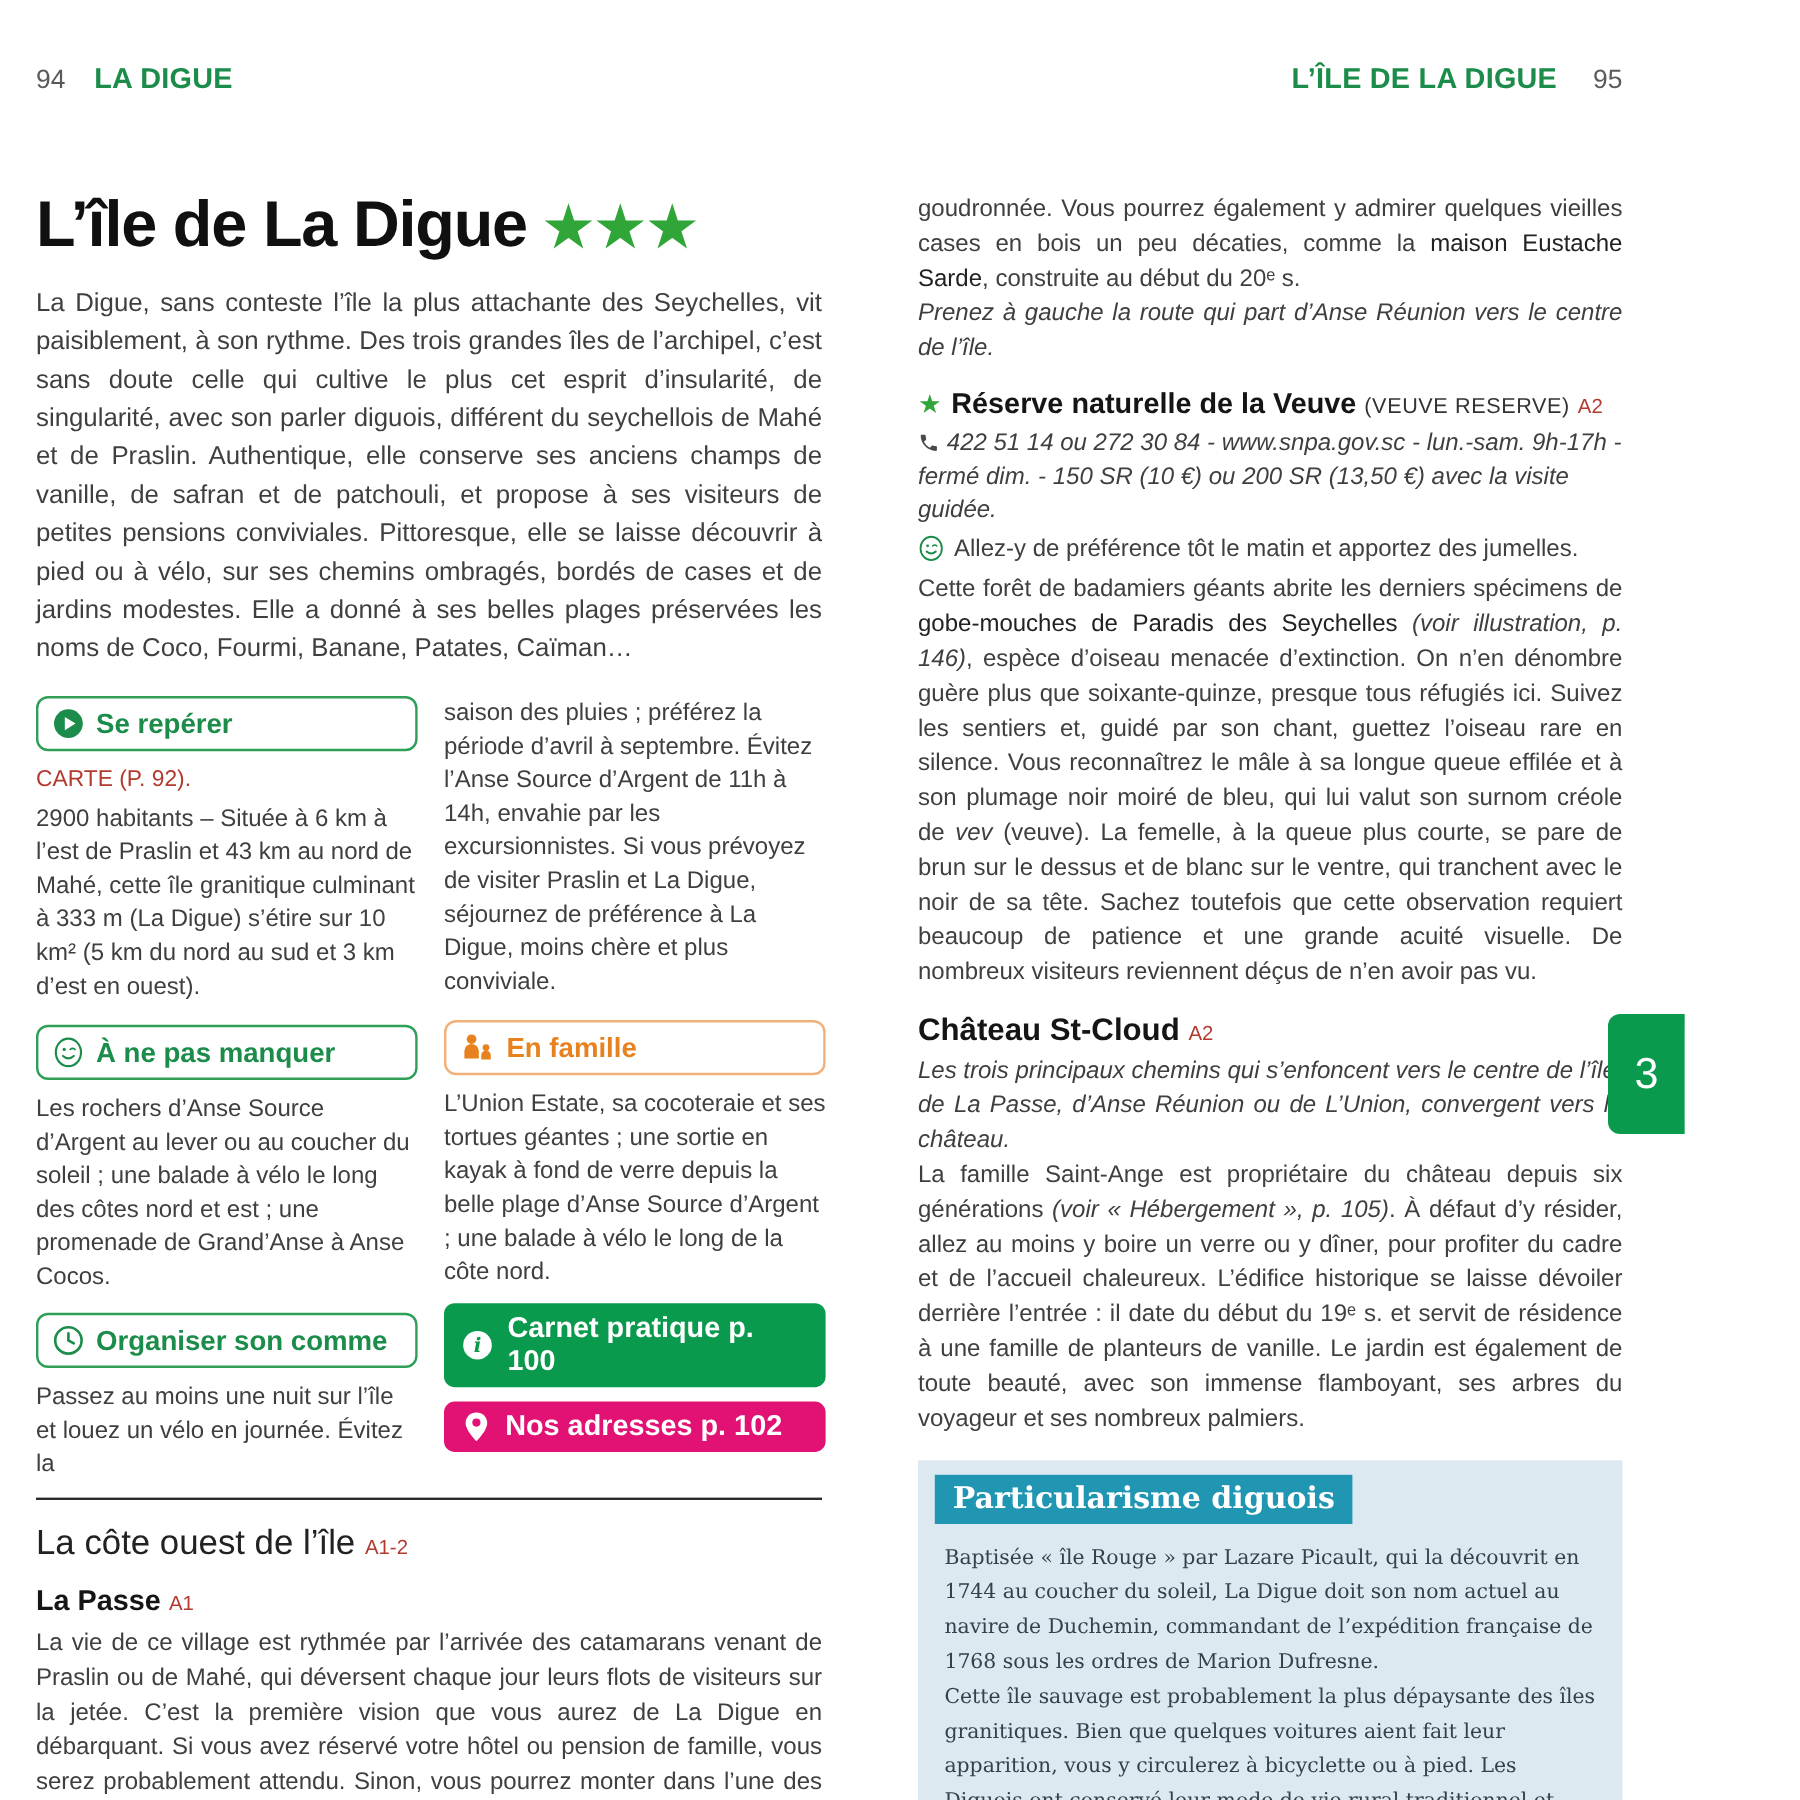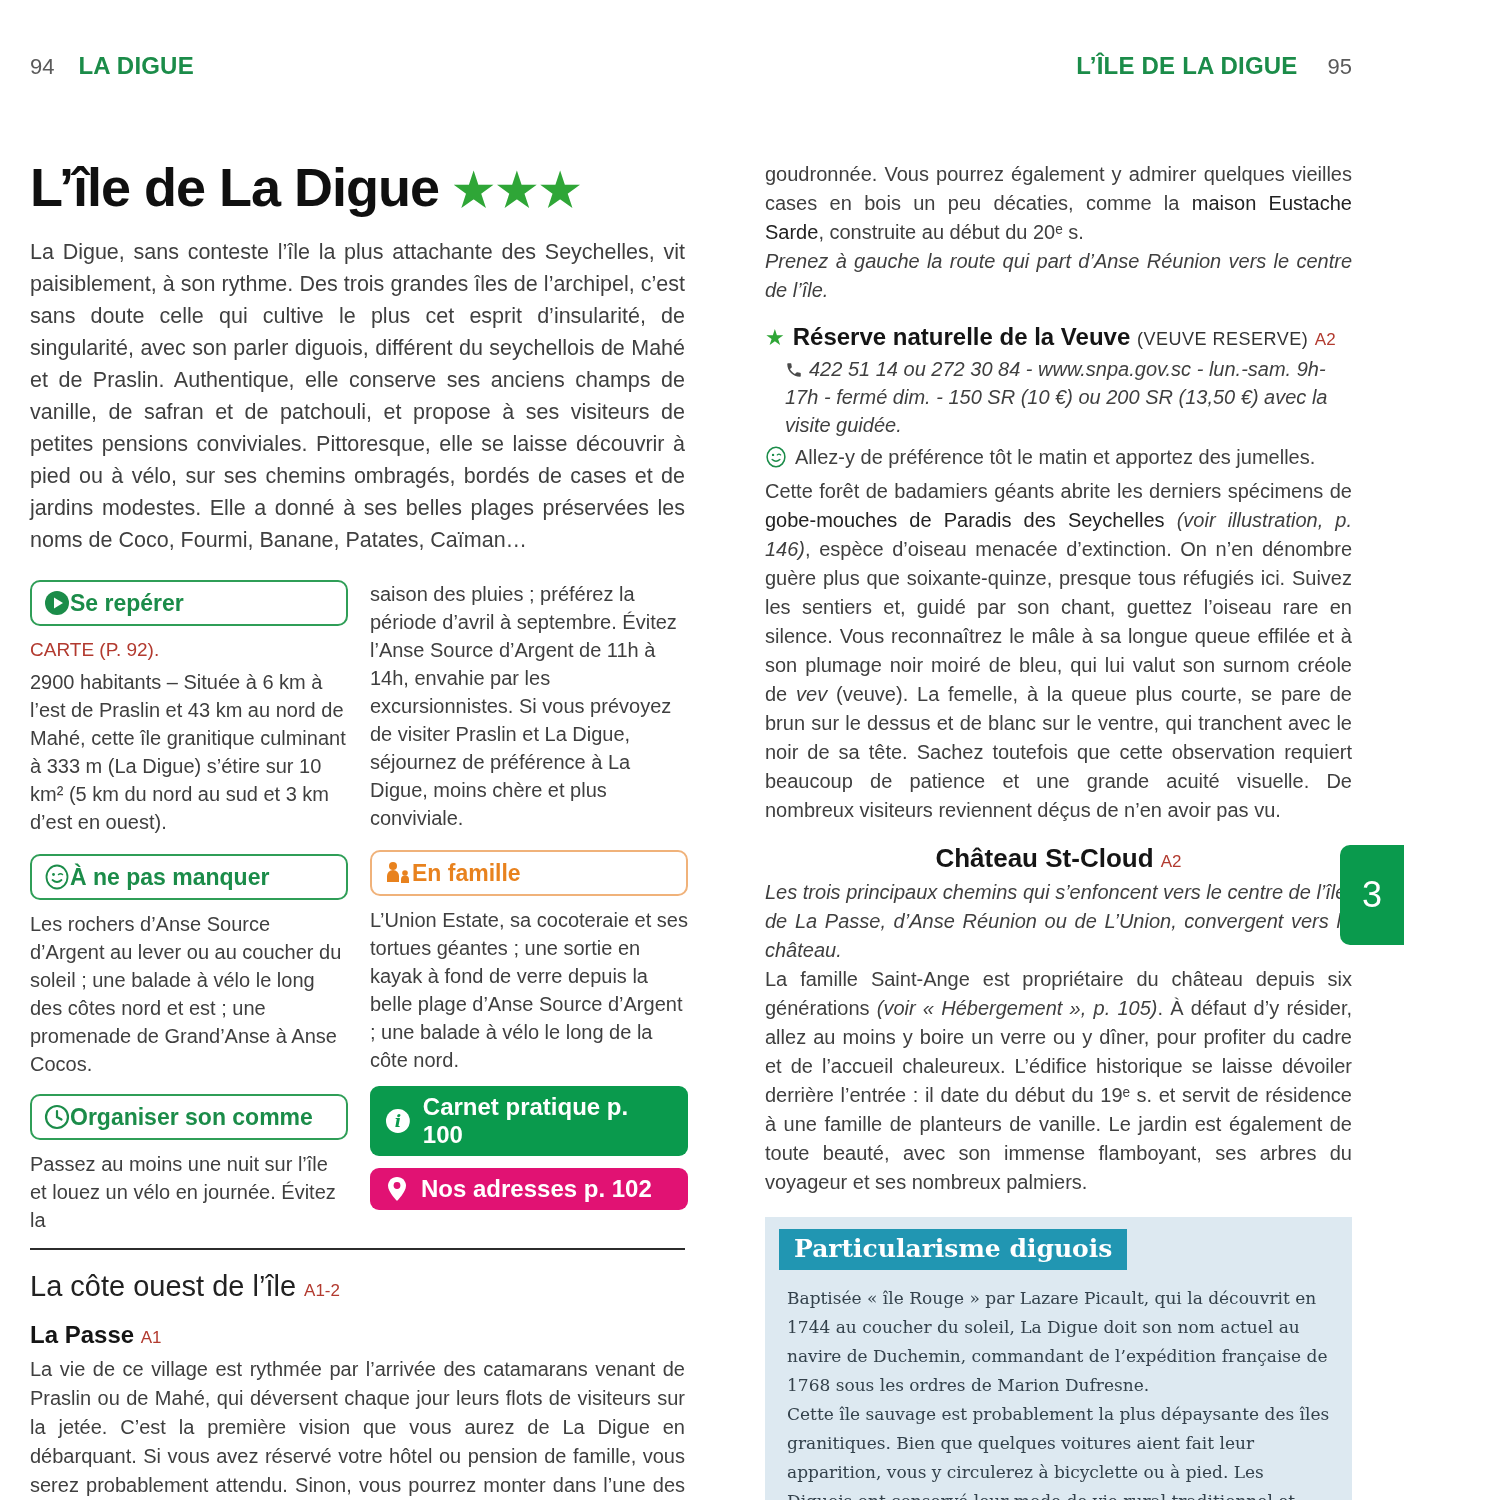--- a/index.html
+++ b/index.html
@@ -27,21 +27,21 @@
   .col-left{width:655px; flex:0 0 655px;}
   .col-right{flex:1 1 auto; min-width:0;}
   
   .article-title{font-size:54px; font-weight:bold; color:#101010; letter-spacing:-1px; line-height:1;}
   .article-title .stars{color:#2fa637; font-size:46px; letter-spacing:2px; margin-left:14px;}
   .intro{margin-top:22px; font-size:21.5px; line-height:32px; text-align:justify;}
   .subcols{margin-top:24px; display:flex; gap:22px;}
   .subcol{width:318px; flex:0 0 318px; font-size:20px; line-height:28px;}
   .tipbox{
     border:2px solid #2f9e57; border-radius:10px; padding:7px 12px;
-    display:flex; align-items:center; gap:0; margin-bottom:10px; background:#fff;
+    display:flex; align-items:center; gap:10px; margin-bottom:10px; background:#fff;
   }
   .tipbox .lbl{font-weight:bold; font-size:23px; color:var(--green);}
   .tipbox.orange{border-color:var(--orange-border);}
   .tipbox.orange .lbl{color:var(--orange);}
   .tipbox svg{flex:0 0 auto;}
   .carte-ref{color:var(--red); font-size:19px; margin-bottom:4px;}
   .subcol p{margin-bottom:4px;}
   .spacer14{height:14px;} .spacer12{height:12px;}
   .refbtn{
     display:flex; align-items:center; gap:12px; border-radius:9px;
@@ -60,21 +60,21 @@
   h4.place{font-size:24px; font-weight:bold; color:#151515; margin-bottom:6px;}
   .bodytext{font-size:20px; line-height:29px; text-align:justify;}
   .bodytext .it, .it{font-style:italic;}
   .bodytext .b, .b{font-weight:normal; color:#222;}
   .block{margin-bottom:16px;}
   
   .sight-head{margin:18px 0 4px; font-size:24px; color:#151515;}
   .sight-head .star{color:#2fa637; font-size:22px; margin-right:8px; font-weight:normal;}
   .sight-head .t{font-weight:bold;}
   .sight-head .sub{font-size:18px; font-weight:normal; color:#333; letter-spacing:.5px;}
-  .infoline{font-style:italic; font-size:20px; line-height:28px; margin-bottom:4px;margin-left:20px;}
+  .infoline{font-style:italic; font-size:20px; line-height:28px; margin-bottom:4px;}
   .infoline svg{vertical-align:-3px; margin-right:6px;}
   .tipline{font-size:20px; line-height:28px; margin-bottom:6px; display:flex; gap:8px; align-items:flex-start;}
   .tipline svg{flex:0 0 auto; margin-top:3px;}
   
   .panel{background:var(--panel-blue); margin-top:20px; padding:10px 22px 26px;
          font-family:"DejaVu Serif","Liberation Serif",serif;}
   .panel-title{
     display:inline-block; background:var(--teal); color:#fff; font-weight:bold;
     font-size:25px; padding:5px 15px 7px; margin:2px 0 14px -8px;
   }
@@ -194,21 +194,21 @@
         <svg width="22" height="22" viewBox="0 0 26 26">
             <ellipse cx="13" cy="13" rx="10.5" ry="11.5" fill="#fff" stroke="#1b8c49" stroke-width="1.8"></ellipse>
             <circle cx="9.5" cy="10.5" r="1.4" fill="#1b8c49"></circle>
             <path d="M14.5 10.5 q2 -1.6 4 0" stroke="#1b8c49" stroke-width="1.5" fill="none" stroke-linecap="round"></path>
             <path d="M8.5 16 q4.5 4 9 0" stroke="#1b8c49" stroke-width="1.8" fill="none" stroke-linecap="round"></path>
           </svg>
         <span>Allez-y de préférence tôt le matin et apportez des jumelles.</span>
       </div>
       <p class="bodytext block"><span>Cette forêt de badamiers géants abrite les derniers spécimens de </span><span class="b">gobe-mouches de Paradis des Seychelles </span><span class="it">(voir illustration, p. 146)</span><span>, espèce d’oiseau menacée d’extinction. On n’en dénombre guère plus que soixante-quinze, presque tous réfugiés ici. Suivez les sentiers et, guidé par son chant, guettez l’oiseau rare en silence. Vous reconnaîtrez le mâle à sa longue queue effilée et à son plumage noir moiré de bleu, qui lui valut son surnom créole de </span><span class="it">vev</span><span> (veuve). La femelle, à la queue plus courte, se pare de brun sur le dessus et de blanc sur le ventre, qui tranchent avec le noir de sa tête. Sachez toutefois que cette observation requiert beaucoup de patience et une grande acuité visuelle. De nombreux visiteurs reviennent déçus de n’en avoir pas vu.</span></p>
 
-      <h4 class="sight-head" style="font-size:26px;text-align:center;"><span class="t">Château St-Cloud</span> <span class="mapref">A2</span></h4>
+      <h4 class="sight-head" style="font-size:26px;"><span class="t">Château St-Cloud</span> <span class="mapref">A2</span></h4>
       <p class="bodytext it">Les trois principaux chemins qui s’enfoncent vers le centre de l’île, de La Passe, d’Anse Réunion ou de L’Union, convergent vers le château.</p>
       <p class="bodytext"><span>La famille Saint-Ange est propriétaire du château depuis six générations </span><span class="it">(voir « Hébergement », p. 105)</span><span>. À défaut d’y résider, allez au moins y boire un verre ou y dîner, pour profiter du cadre et de l’accueil chaleureux. L’édifice historique se laisse dévoiler derrière l’entrée : il date du début du 19ᵉ s. et servit de résidence à une famille de planteurs de vanille. Le jardin est également de toute beauté, avec son immense flamboyant, ses arbres du voyageur et ses nombreux palmiers.</span></p>
 
       <aside class="panel">
         <div class="panel-title">Particularisme diguois</div>
         <p>Baptisée « île Rouge » par Lazare Picault, qui la découvrit en 1744 au coucher du soleil, La Digue doit son nom actuel au navire de Duchemin, commandant de l’expédition française de 1768 sous les ordres de Marion Dufresne.</p>
         <p>Cette île sauvage est probablement la plus dépaysante des îles granitiques. Bien que quelques voitures aient fait leur apparition, vous y circulerez à bicyclette ou à pied. Les Diguois ont conservé leur mode de vie rural traditionnel et vivent essentiellement de la pêche. Certains d’entre eux expriment des revendications d’indépendance par rapport au reste de l’archipel.</p>
         <p>La montagne qui culmine vers le centre de l’île laisse place, à l’ouest, à une plaine allongée. Là se concentrent les cultures et les habitations, cases typiques en bois sur pilotis, cabanes créoles en tôle colorée ou maisons plus modernes en dur. Takamakas, badamiers, lataniers, bananiers et surtout cocotiers couvrent l’île de la côte jusqu’au sommet. Protégée par quelques récifs, La Digue est entourée de plages de sable jalonnées de formations rocheuses spectaculaires, polies par une mer déchaînée, mais les courants dangereux et le manque de fond ne rendent pas la baignade idéale. Quelques barques bercées par le clapotis de l’eau bordent ces plages sauvages et désertes. Île « à part », La Digue donne le sentiment que le temps s’y est arrêté.</p>
       </aside>
     </div>

